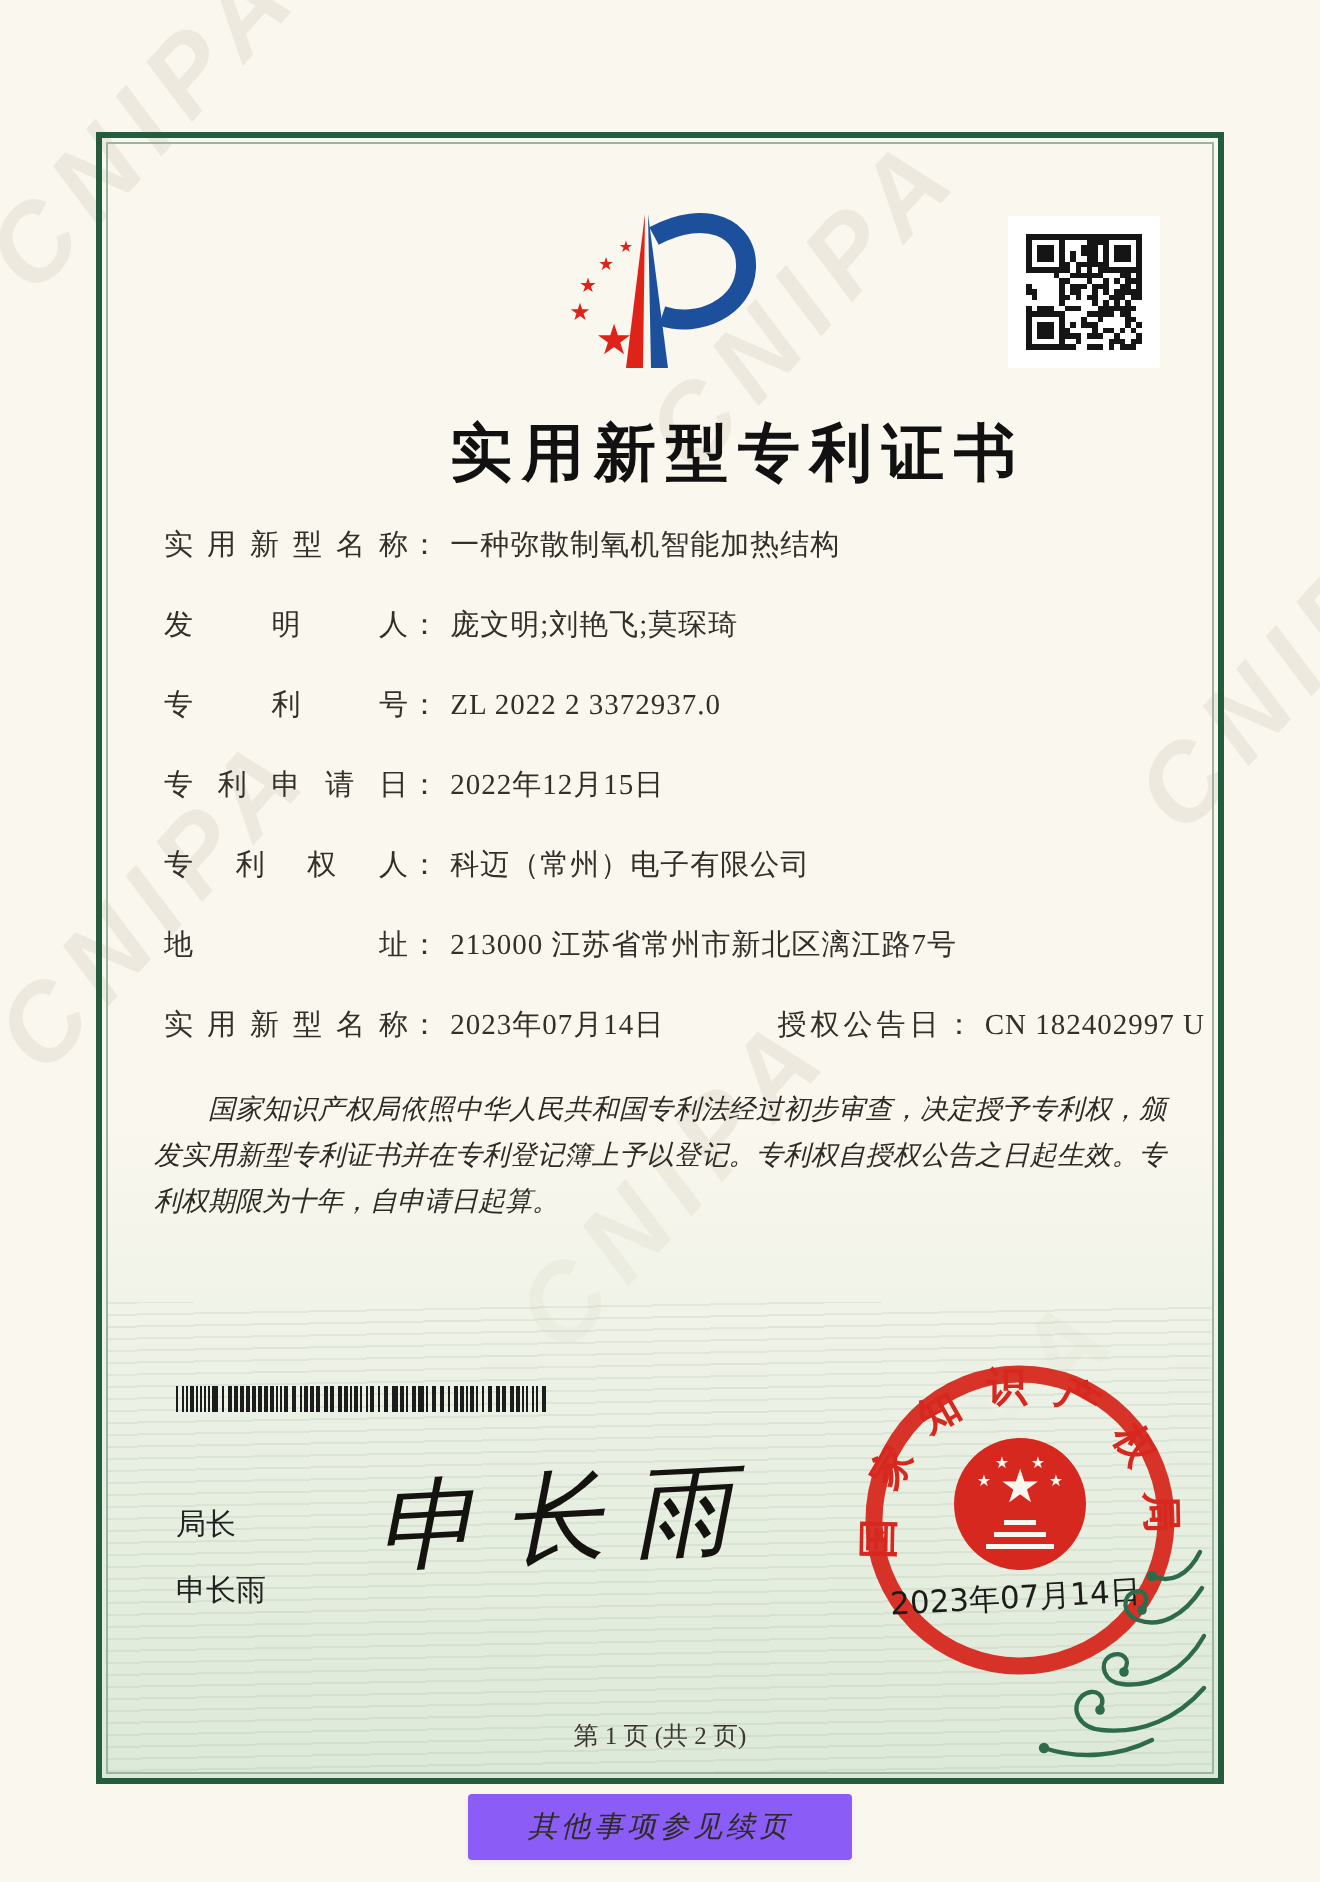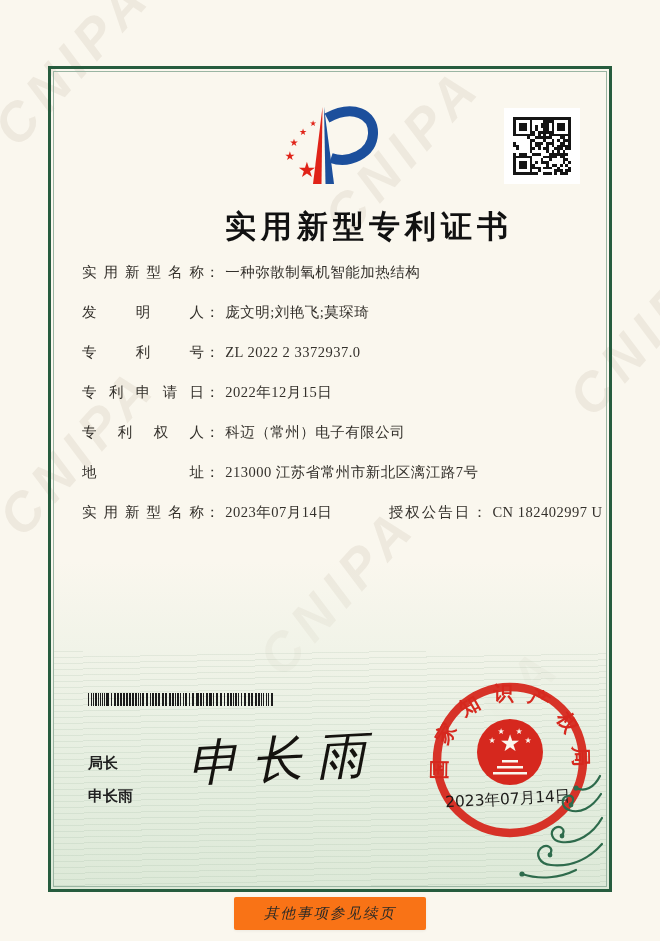--- a/index.html
+++ b/index.html
@@ -38,29 +38,29 @@
   .fcolon{display:inline-block;margin:0 2px 0 1px;}
   .fvalue{letter-spacing:0.5px;}
   .fvalue-fixed{display:inline-block;width:146px;}
   .flabel2{display:inline-block;margin-left:14px;letter-spacing:2px;}
   .paras{
     position:absolute;left:77px;top:544px;width:506px;
     font-style:italic;font-size:13.5px;line-height:1.7;text-align:justify;color:#2e2b26;
   }
   .paras p{margin:0;text-indent:2em;}
   .signer{position:absolute;left:88px;top:746px;font-family:"Liberation Sans","DejaVu Sans",sans-serif;
-    font-size:15px;color:#222;line-height:33px;font-weight:bold;}
+    font-size:15px;color:#222;line-height:33px;}
   .signature{
     position:absolute;left:188px;top:726px;font-size:50px;font-style:italic;
     letter-spacing:14px;color:#15130f;transform:rotate(-3deg);white-space:nowrap;
   }
   .page-footer{position:absolute;left:0;top:860px;width:660px;text-align:center;font-size:12.5px;color:#3a3731;}
   .bottom-note{
     position:absolute;left:50%;top:897px;transform:translateX(-50%);
-    background:#f97316;padding:7px 30px;border-radius:2px;
+    background:#8b5cf6;padding:7px 30px;border-radius:2px;
     font-style:italic;font-size:14.5px;letter-spacing:2px;color:#2e2b26;white-space:nowrap;
     box-shadow:0 1px 3px rgba(0,0,0,0.06);
   }
   svg text{font-family:"DejaVu Sans","Liberation Sans",sans-serif;}
   .abs{position:absolute;}
 </style>
 </head>
 <body>
 
 <div class="page">
@@ -369,20 +369,21 @@
     </div>
     <div class="frow" style="top:240px">
       <span class="flabel">实用新型名称</span><span class="fcolon">：</span>
       <span class="fvalue fvalue-fixed">2023年07月14日</span>
       <span class="flabel2">授权公告日</span><span class="fcolon">：</span>
       <span class="fvalue">CN 182402997 U</span>
     </div>
   </div>
 
   <div class="paras">
+    <p>国家知识产权局依照中华人民共和国专利法经过初步审查，决定授予专利权，颁发实用新型专利证书并在专利登记簿上予以登记。专利权自授权公告之日起生效。专利权期限为十年，自申请日起算。</p>
   </div>
 
   <svg id="barcode" class="abs" style="left:88px;top:693px" width="190" height="14" viewBox="0 0 190 14" shape-rendering="crispEdges">
       <rect x="0" y="0" width="1" height="13" fill="#1c1c1c"></rect>
       <rect x="3" y="0" width="1" height="13" fill="#1c1c1c"></rect>
       <rect x="5" y="0" width="1" height="13" fill="#1c1c1c"></rect>
       <rect x="7" y="0" width="2" height="13" fill="#1c1c1c"></rect>
       <rect x="10" y="0" width="1" height="13" fill="#1c1c1c"></rect>
       <rect x="12" y="0" width="1" height="13" fill="#1c1c1c"></rect>
       <rect x="14" y="0" width="1" height="13" fill="#1c1c1c"></rect>
@@ -482,16 +483,17 @@
     </g>
     <g fill="#2e6b4c">
       <circle cx="62" cy="16" r="2.6"></circle>
       <circle cx="57" cy="33" r="2.4"></circle>
       <circle cx="48" cy="64" r="2.4"></circle>
       <circle cx="36" cy="83" r="2.4"></circle>
       <circle cx="8" cy="102" r="2.6"></circle>
     </g>
   </svg>
 
+  <div class="page-footer">第 1 页 (共 2 页)</div>
 
   <div class="bottom-note">其他事项参见续页</div>
 
 </div>
 
 </body></html>

